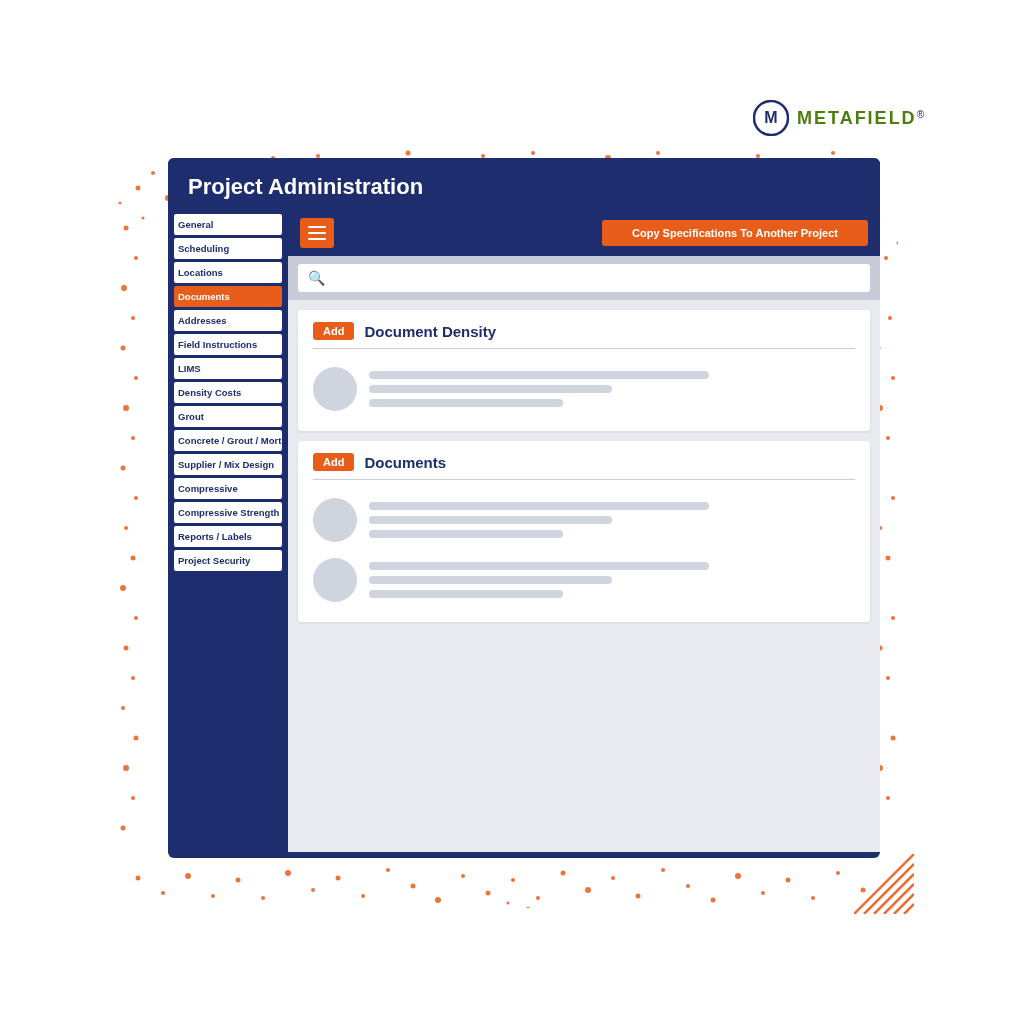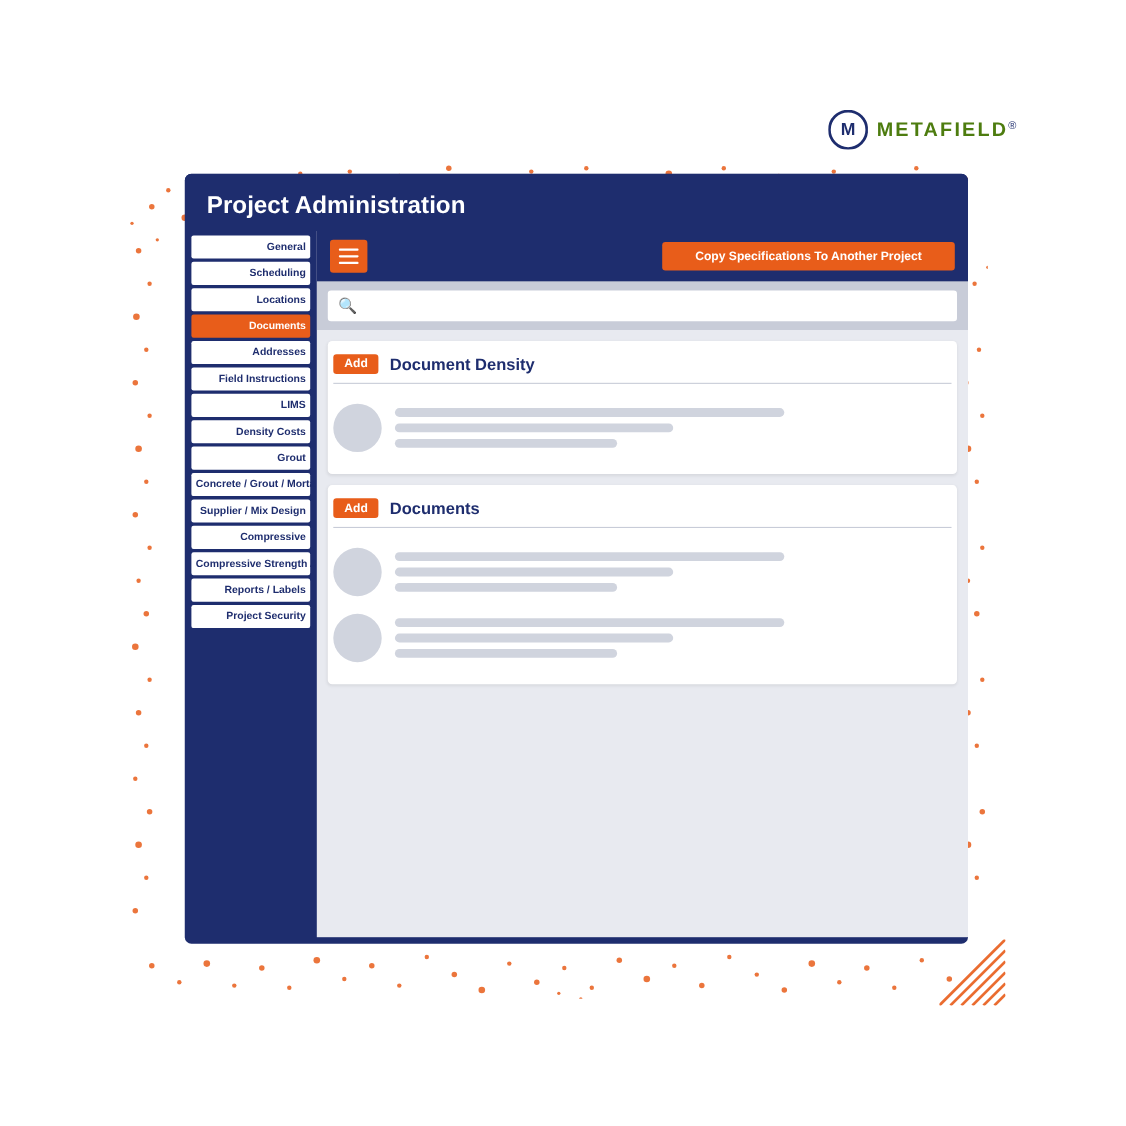--- a/index.html
+++ b/index.html
@@ -76,21 +76,21 @@
       padding: 4px 6px;
       display: flex;
       flex-direction: column;
       gap: 3px;
     }
     .sidebar-item {
       background: #ffffff;
       color: #1e2d6e;
       font-size: 9.5px;
       font-weight: 600;
-      text-align: right;
+      text-align: left;
       padding: 5px 4px;
       border-radius: 2px;
       cursor: pointer;
       white-space: nowrap;
     }
     .sidebar-item.active {
       background: #e85d1a;
       color: #ffffff;
     }
 
@@ -180,21 +180,21 @@
       padding: 10px;
       display: flex;
       flex-direction: column;
       gap: 10px;
     }
 
     
     .section-card {
       background: white;
       border-radius: 4px;
-      padding: 12px 5px;
+      padding: 12px 15px;
       box-shadow: 0 1px 3px rgba(0,0,0,0.08);
     }
     .section-header {
       display: flex;
       align-items: center;
       gap: 10px;
       margin-bottom: 8px;
     }
     .add-btn {
       background: #e85d1a;

